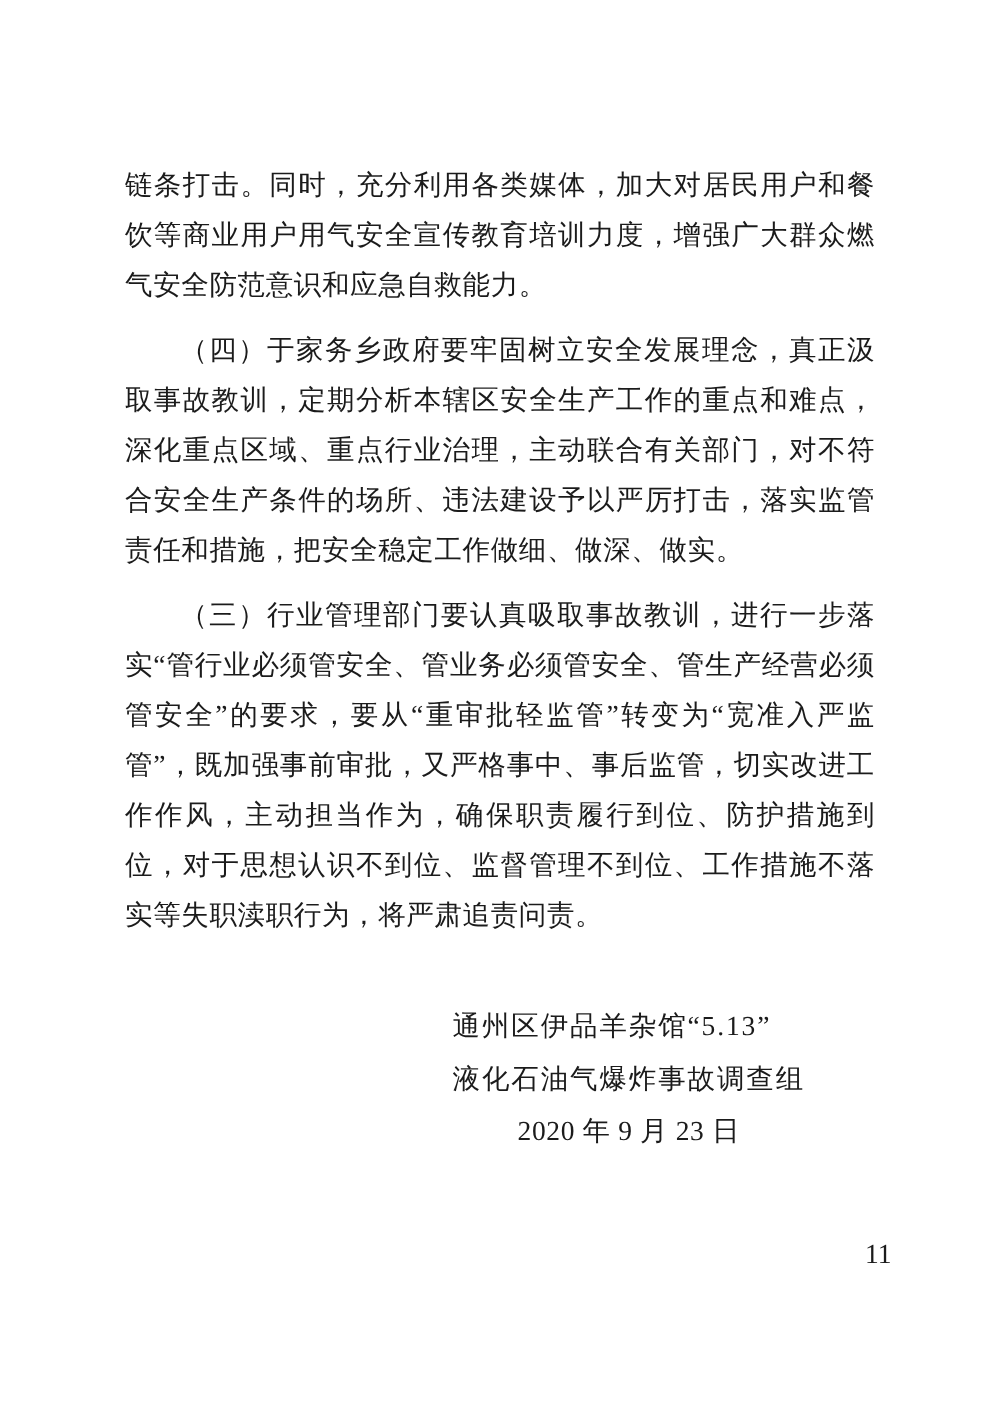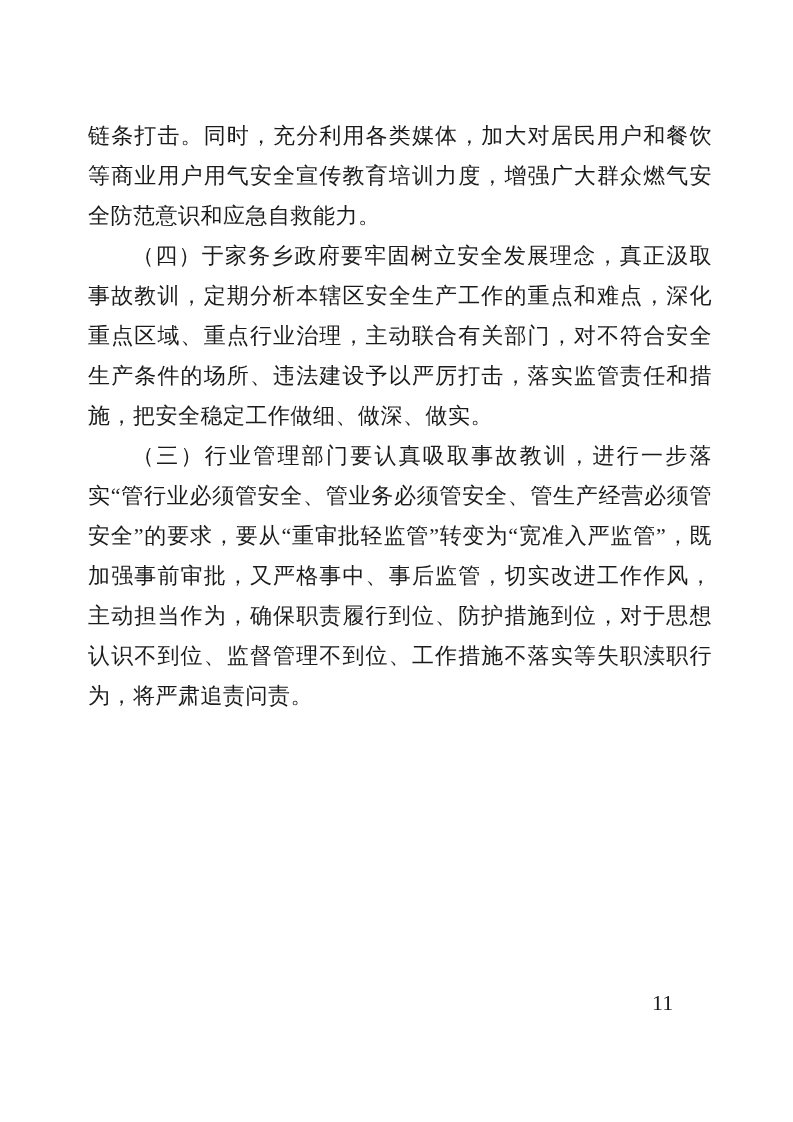--- a/index.html
+++ b/index.html
@@ -21,21 +21,21 @@
     left: 88px;
     top: 116px;
     width: 624px;
     font-size: 22px;
     line-height: 40px;
     text-align: justify;
     text-justify: inter-character;
     letter-spacing: 0.5px;
   }
   .body-text p {
-    margin: 0;
+    margin: 12px;
     padding: 0;
   }
   .body-text p.indent {
     text-indent: 2em;
   }
   .signature-block {
     position: absolute;
     left: 362px;
     top: 800px;
     font-size: 22px;
@@ -43,33 +43,38 @@
     letter-spacing: 1.5px;
     text-align: left;
     white-space: nowrap;
   }
   .signature-block .sig-date {
     text-align: center;
     letter-spacing: 0.5px;
   }
   .page-number {
     position: absolute;
-    left: 652px;
+    left: 692px;
     top: 990px;
     font-size: 22px;
     letter-spacing: 0;
   }
 </style>
 </head>
 <body>
 
 <div class="page">
 
   <div class="body-text">
     <p>链条打击。同时，充分利用各类媒体，加大对居民用户和餐饮等商业用户用气安全宣传教育培训力度，增强广大群众燃气安全防范意识和应急自救能力。</p>
     <p class="indent">（四）于家务乡政府要牢固树立安全发展理念，真正汲取事故教训，定期分析本辖区安全生产工作的重点和难点，深化重点区域、重点行业治理，主动联合有关部门，对不符合安全生产条件的场所、违法建设予以严厉打击，落实监管责任和措施，把安全稳定工作做细、做深、做实。</p>
     <p class="indent">（三）行业管理部门要认真吸取事故教训，进行一步落实“管行业必须管安全、管业务必须管安全、管生产经营必须管安全”的要求，要从“重审批轻监管”转变为“宽准入严监管”，既加强事前审批，又严格事中、事后监管，切实改进工作作风，主动担当作为，确保职责履行到位、防护措施到位，对于思想认识不到位、监督管理不到位、工作措施不落实等失职渎职行为，将严肃追责问责。</p>
   </div>
 
+  <div class="signature-block">
+    <div class="sig-line1">通州区伊品羊杂馆“5.13”</div>
+    <div class="sig-line2">液化石油气爆炸事故调查组</div>
+    <div class="sig-date">2020 年 9 月 23 日</div>
+  </div>
 
   <div class="page-number">11</div>
 
 </div>
 
 </body></html>

